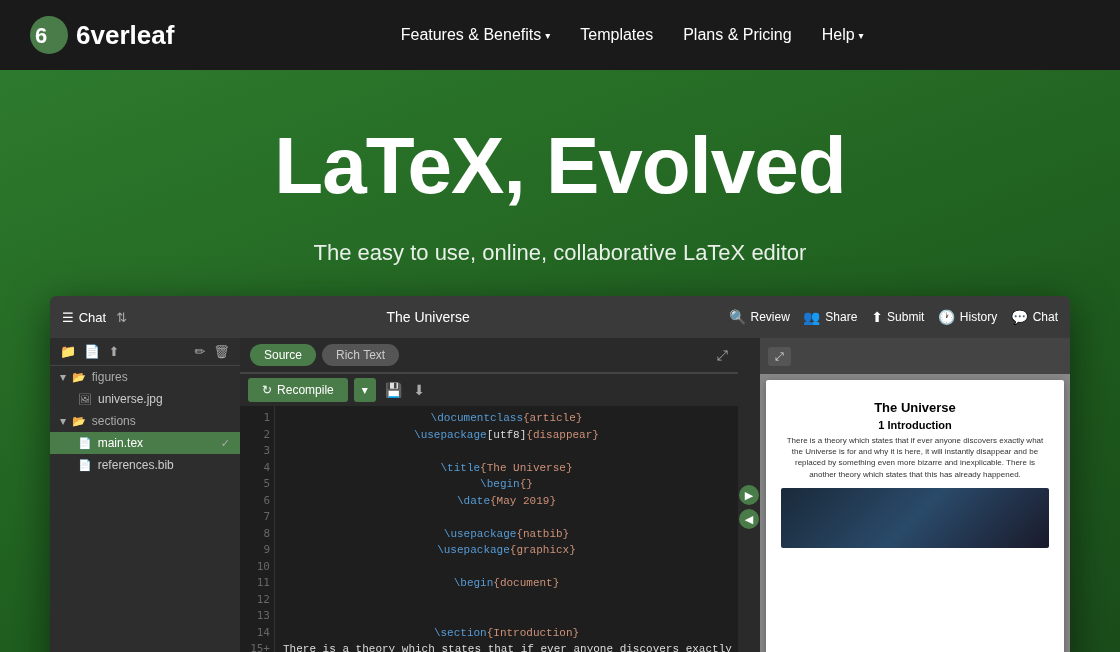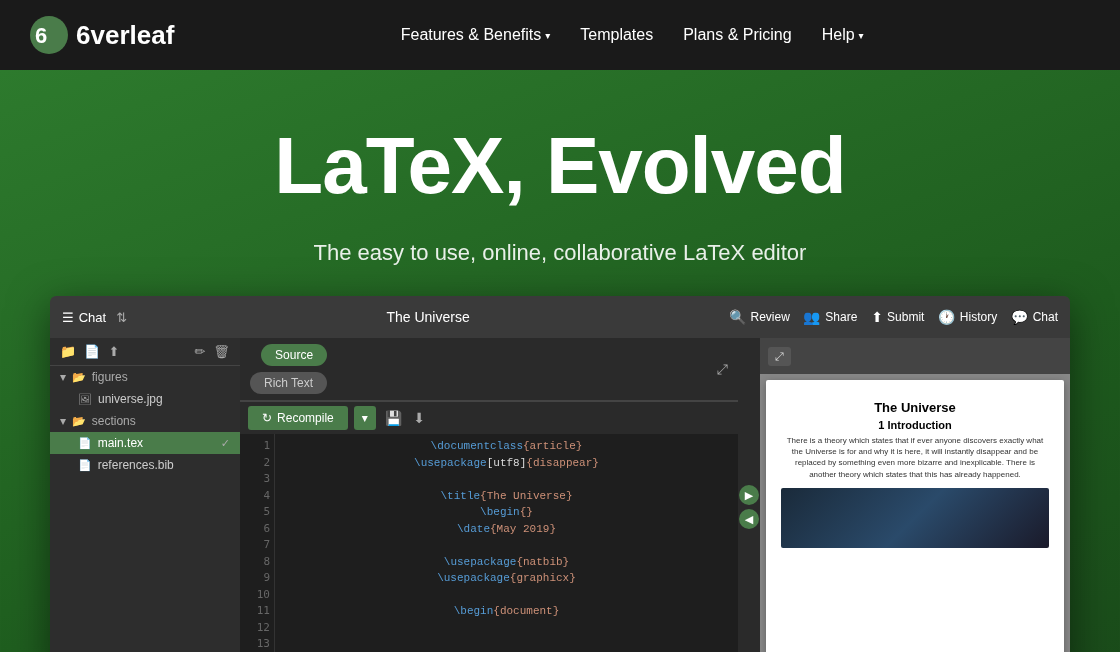--- a/index.html
+++ b/index.html
@@ -197,21 +197,21 @@
     }
     .source-tabs {
       display: flex;
       align-items: center;
       background: #2a2a2a;
       padding: 6px 10px;
       gap: 6px;
       border-bottom: 1px solid #444;
       justify-content: space-between;
     }
-    .source-tabs-left { display: flex; gap: 6px; align-items: flex-end; flex-direction: column; }
+    .source-tabs-left { display: flex; gap: 6px; align-items: flex-start; }
     .tab-btn {
       padding: 4px 14px;
       border-radius: 15px;
       font-size: 12px;
       cursor: pointer;
       border: none;
     }
     .tab-btn.active {
       background: #4a7c4a;
       color: white;

